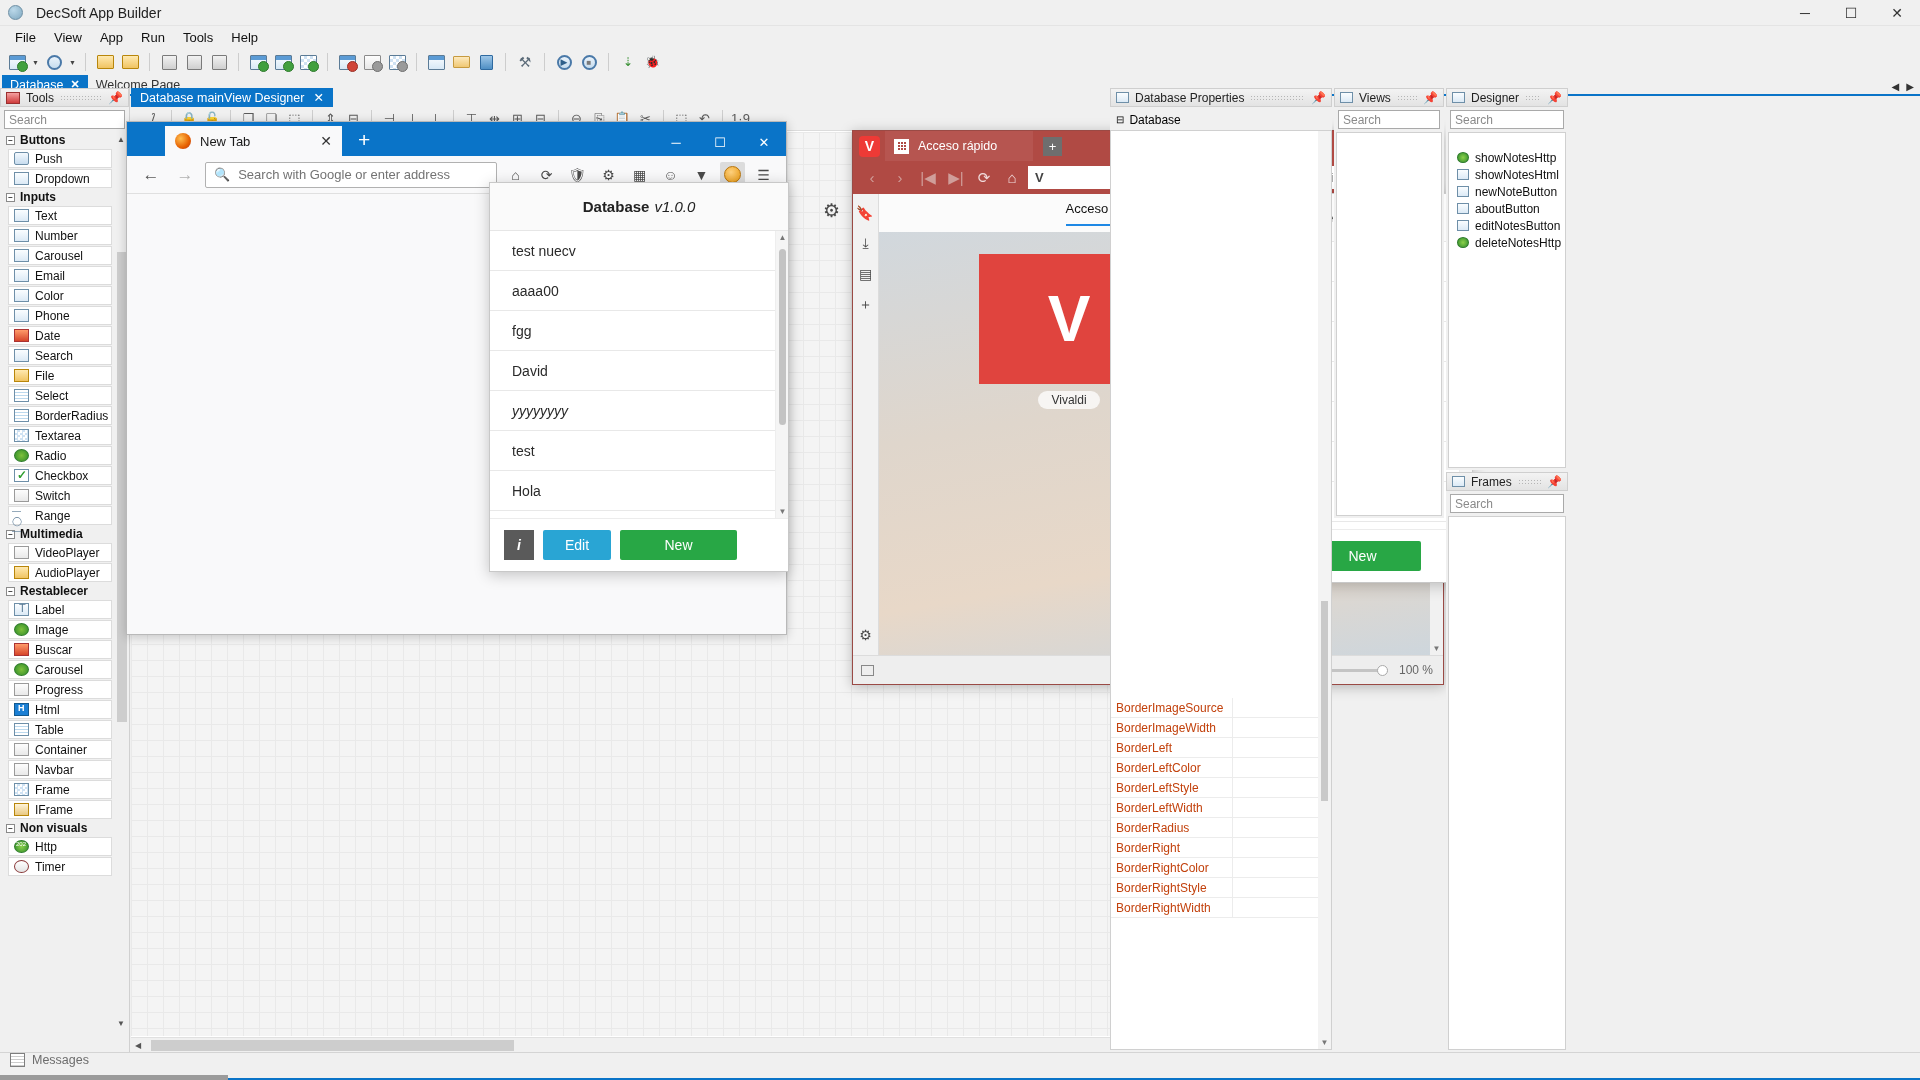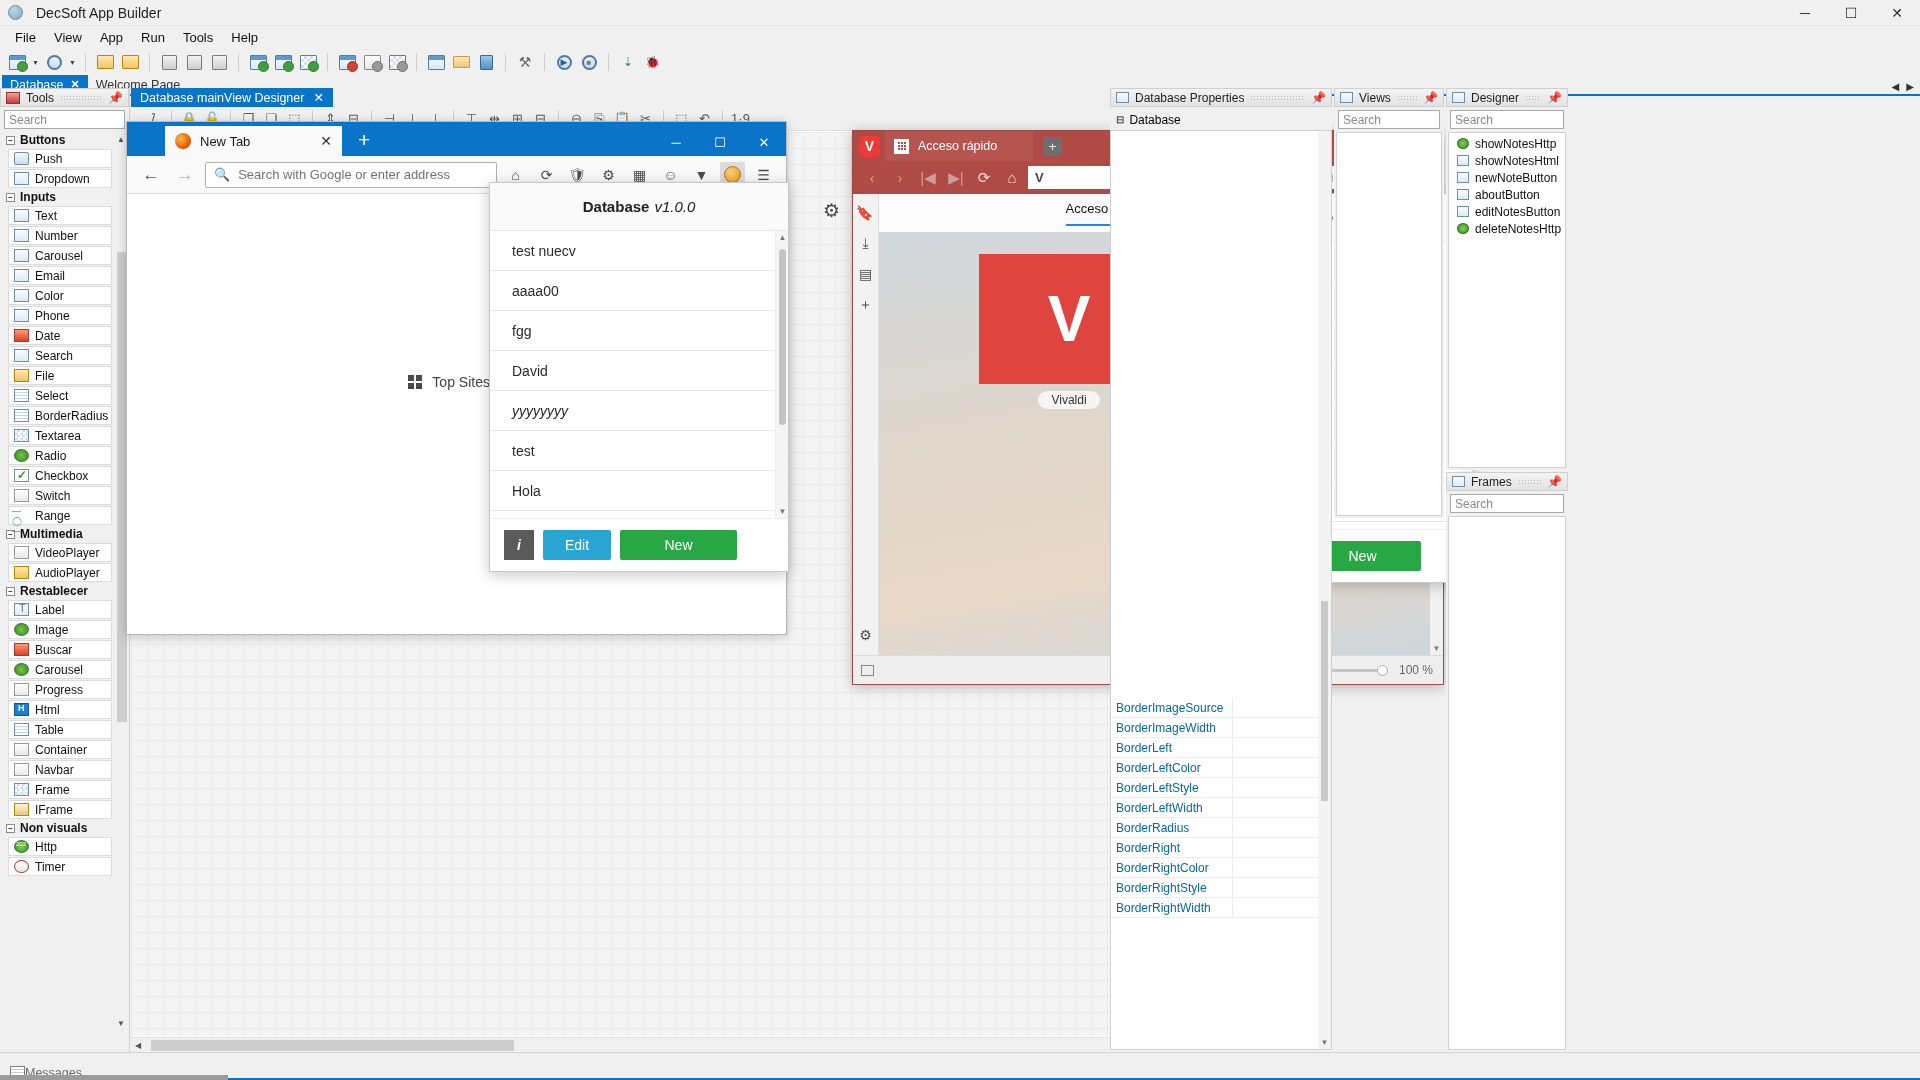--- a/index.html
+++ b/index.html
@@ -102,21 +102,21 @@
   .ti.t-range { border:none; background:none; }
   .ti.t-range::after { content:"—◯—"; position:absolute; left:-2px; top:-3px; font-size:9px; color:#5b7b96; }
 
   .lp-scroll { position:absolute; right:1px; top:44px; bottom:22px; width:12px; background:#f0f0f0; }
   .lp-thumb { position:absolute; left:1px; width:10px; background:#cdcdcd; border-radius:0; }
   .lp-arrow { position:absolute; right:1px; width:12px; height:14px; display:flex;
     align-items:center; justify-content:center; font-size:8px; color:#555; background:#f0f0f0; }
 
   
   .msgbar { position:absolute; left:0; bottom:0; width:100%; height:28px; background:#f0f0f0;
-    border-top:1px solid #d4d4d4; display:flex; align-items:flex-end; gap:0; padding-left:10px; }
+    border-top:1px solid #d4d4d4; display:flex; align-items:flex-start; gap:7px; padding-left:10px; }
   .msgbar .mi { width:15px; height:14px; border:1px solid #7e7e7e;
     background:repeating-linear-gradient(#fff 0 2px,#ccc 2px 3px); }
   .msgbar .mt { color:#6c6c6c; font-size:12.5px; }
   .msg-underline { position:absolute; left:0; bottom:0; width:228px; height:5px; background:#9b9b9b; }
   .msg-blueline { position:absolute; left:228px; bottom:0; right:0; height:2px; background:#0a74c8; }
 
   
   .designer { position:absolute; left:131px; top:88px; right:782px; bottom:28px; background:#fff; }
   .designer-header { height:19px; background:#f0f0f0; display:flex; align-items:flex-end; }
   .designer-tab { height:19px; background:#0a74c8; color:#fff; padding:0 9px; display:flex;
@@ -236,21 +236,21 @@
     border-top:1px solid #dcdcdc; display:flex; align-items:center; gap:11px; padding:0 10px; font-size:12px; color:#666; }
   .vv-zoomtrack { width:108px; height:3px; background:#c4c4c4; position:relative; }
   .vv-zoomtrack .knob { position:absolute; right:0; top:-4px; width:11px; height:11px;
     border-radius:50%; background:#fff; border:1px solid #aaa; }
   .vv-scroll { position:absolute; right:0; top:63px; bottom:29px; width:13px; background:#f1f1f1; }
 
   
   .rpanel { position:absolute; background:#f0f0f0; }
   .propgrid { position:absolute; left:0; right:0; top:40px; bottom:0; background:#fff;
     border:1px solid #d0d0d0; overflow:hidden; }
-  .prow { height:20px; display:flex; border-bottom:1px solid #ececec; font-size:12px; color:#0369a1; }
+  .prow { height:20px; display:flex; border-bottom:1px solid #ececec; font-size:12px; color:#c2410c; }
   .prow .pn { width:122px; padding-left:5px; display:flex; align-items:center;
     border-right:1px solid #ececec; }
   .prow .pv { flex:1; }
   .pgscroll { position:absolute; right:0; top:0; bottom:0; width:13px; background:#f3f3f3; }
   .treeitem { height:17px; display:flex; align-items:center; gap:5px; padding-left:6px; font-size:12px; }
   .listitem { height:17px; display:flex; align-items:center; gap:6px; padding-left:8px; font-size:12px; color:#111; }
   .listitem .dot { width:12px; height:11px; border:1px solid #6e8fa8;
     background:linear-gradient(#fafdff,#dceaf6); flex:none; }
   .listitem .dot.g { border-radius:50%; border-color:#2d7a2b; background:radial-gradient(circle,#8bd14b,#2f8b2a); }
 </style>
@@ -611,32 +611,20 @@
     <div class="ff-ni">🛡</div>
     <div class="ff-ni">⚙</div>
     <div class="ff-ni">▦</div>
     <div class="ff-ni">☺</div>
     <div class="ff-ni">▼</div>
     <div class="ff-ni hl">
         <span class="bulb"></span>
       </div>
     <div class="ff-ni">☰</div>
   </div>
-  <div class="ff-content">
-    <div class="topsites">
-      <span class="ts-grid">
-          <i></i>
-          <i></i>
-          <i></i>
-          <i></i>
-        </span>
-      <span>Top Sites</span>
-      <span>›</span>
-    </div>
-  </div>
 
   <div class="appdlg" style="left:362px; top:60px; width:300px; height:390px;">
     <div class="ad-title">
       <b>Database</b>
       <i>v1.0.0</i>
     </div>
     <div class="ad-list" id="fflist">
         <div style="position: absolute; left: 0px; right: 13px; top: 0px;">
           <div class="ad-row">test nuecv</div>
           <div class="ad-row">aaaa00</div>
@@ -862,21 +850,21 @@
 </div>
 
 <div class="rpanel" style="left:1446px; top:88px; width:122px; height:382px;">
   <div class="ph">
     <span style="width:13px;height:11px;border:1px solid #6e8fa8;background:linear-gradient(#fafdff,#dceaf6);"></span>
     <span>Designer</span>
     <span class="dots"></span>
     <span class="pin">📌</span>
   </div>
   <div class="searchbox">Search</div>
-  <div style="position:absolute;left:2px;right:2px;top:44px;bottom:2px;background:#fff;border:1px solid #d0d0d0;padding-top:2px;" id="controlslist">
+  <div style="position:absolute;left:2px;right:2px;top:44px;bottom:2px;background:#fff;border:1px solid #d0d0d0;padding-top:16px;" id="controlslist">
       <div class="listitem">
         <span class="dot g"></span>
         <span>showNotesHttp</span>
       </div>
       <div class="listitem">
         <span class="dot"></span>
         <span>showNotesHtml</span>
       </div>
       <div class="listitem">
         <span class="dot"></span>

